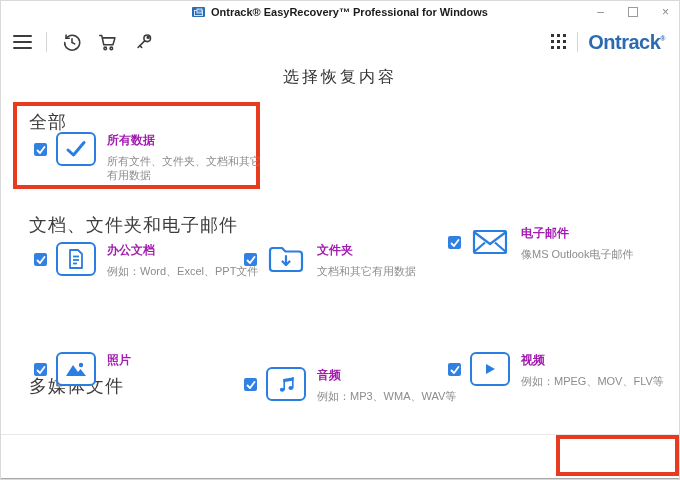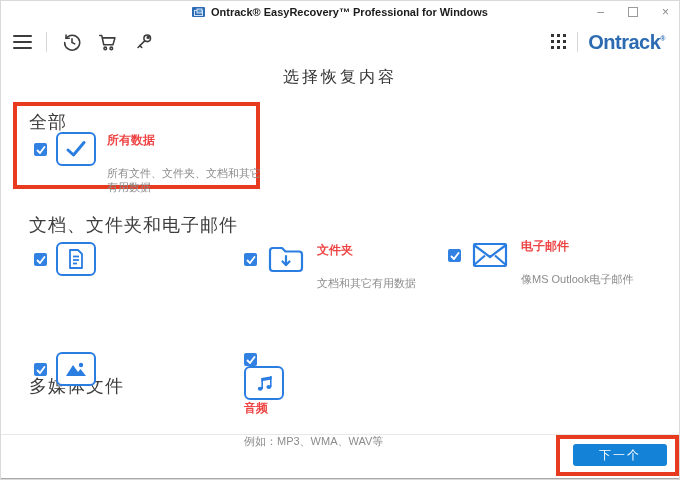--- a/index.html
+++ b/index.html
@@ -32,22 +32,22 @@
   
   .section-title{position:absolute;font-family:"Liberation Serif","DejaVu Serif",serif;font-size:18px;color:#3d3d3d;letter-spacing:1px;}
   .annotation{position:absolute;border:4px solid #e73a1f;box-sizing:border-box;pointer-events:none;}
 
   
   .item{position:absolute;display:flex;align-items:flex-start;}
   .cbx{width:13px;height:13px;background:#3181e2;border-radius:2px;margin-top:11px;margin-right:9px;display:flex;align-items:center;justify-content:center;cursor:pointer;flex:0 0 auto;}
   .iconbox{width:40px;height:34px;border:2px solid #2a7de1;border-radius:6px;background:#fff;display:flex;align-items:center;justify-content:center;margin-right:11px;box-sizing:border-box;cursor:pointer;flex:0 0 auto;}
   .iconplain{width:40px;height:34px;display:flex;align-items:center;justify-content:center;margin-right:11px;cursor:pointer;flex:0 0 auto;}
   .itext{padding-top:1px;}
-  .ititle{font-size:12px;font-weight:700;color:#ef4444;line-height:15px;}
-  .isub{font-size:11px;color:#8c8c8c;line-height:14px;margin-top:18px;}
+  .ititle{font-size:12px;font-weight:700;color:#a21caf;line-height:15px;}
+  .isub{font-size:11px;color:#8c8c8c;line-height:14px;margin-top:6px;}
   .nowrap .isub{white-space:nowrap;}
   .w160{width:162px;}
 
   
   .footer-line{position:absolute;left:0;top:433px;width:100%;height:1px;background:#e8e8e8;}
   .next-btn{position:absolute;left:572px;top:443px;width:94px;height:22px;background:#1482d6;border:none;border-radius:3px;color:#fff;font-size:12px;letter-spacing:2px;cursor:pointer;font-family:inherit;}
   .bottom-strip{position:absolute;left:0;top:477px;width:100%;height:3px;background:#a8a8a8;}
 </style>
 </head>
 <body>
@@ -151,20 +151,24 @@
         </svg>
     </div>
     <div class="iconbox">
       <svg width="20" height="22" viewBox="0 0 20 22" fill="none" stroke="#2a7de1" stroke-width="1.8" stroke-linejoin="round">
         <path d="M4 2 h8 l4 4 v14 H4 z"></path>
         <line x1="7" y1="8.5" x2="13" y2="8.5"></line>
           <line x1="7" y1="12" x2="13" y2="12"></line>
           <line x1="7" y1="15.5" x2="11" y2="15.5"></line>
       </svg>
     </div>
+    <div class="itext">
+      <div class="ititle">办公文档</div>
+      <div class="isub">例如：Word、Excel、PPT文件</div>
+    </div>
   </div>
 
   <div class="item nowrap" style="left:243px;top:241px;">
     <div class="cbx">
       <svg width="10" height="10" viewBox="0 0 10 10">
           <polyline points="1.5,5.5 4,8 8.5,2" fill="none" stroke="#fff" stroke-width="1.8" stroke-linecap="round" stroke-linejoin="round"></polyline>
         </svg>
     </div>
     <div class="iconplain">
       <svg width="38" height="32" viewBox="0 0 38 32" fill="none" stroke="#2a7de1" stroke-width="2.2" stroke-linecap="round" stroke-linejoin="round">
@@ -172,21 +176,21 @@
         <line x1="19" y1="13" x2="19" y2="22"></line>
         <polyline points="15.5,18.5 19,22 22.5,18.5"></polyline>
       </svg>
     </div>
     <div class="itext">
       <div class="ititle">文件夹</div>
       <div class="isub">文档和其它有用数据</div>
     </div>
   </div>
 
-  <div class="item nowrap" style="left:447px;top:237px;">
+  <div class="item nowrap" style="left:447px;top:224px;">
     <div class="cbx">
       <svg width="10" height="10" viewBox="0 0 10 10">
           <polyline points="1.5,5.5 4,8 8.5,2" fill="none" stroke="#fff" stroke-width="1.8" stroke-linecap="round" stroke-linejoin="round"></polyline>
         </svg>
     </div>
     <div class="iconplain">
       <svg width="38" height="30" viewBox="0 0 38 30" fill="none" stroke="#2a7de1" stroke-width="2.2" stroke-linejoin="round">
         <rect x="3" y="4" width="32" height="22" rx="1"></rect>
         <polyline points="3,5 19,17 35,5"></polyline>
         <line x1="3" y1="25" x2="14" y2="15.5"></line>
@@ -207,43 +211,59 @@
           <polyline points="1.5,5.5 4,8 8.5,2" fill="none" stroke="#fff" stroke-width="1.8" stroke-linecap="round" stroke-linejoin="round"></polyline>
         </svg>
     </div>
     <div class="iconbox">
       <svg width="24" height="18" viewBox="0 0 24 18">
         <circle cx="17" cy="5" r="2.2" fill="#2a7de1"></circle>
         <polygon points="2,16 9,5 14,12 16.5,9 22,16" fill="#2a7de1"></polygon>
       </svg>
     </div>
     <div class="itext">
-    </div>
-  </div>
-
-  <div class="item nowrap" style="left:243px;top:341px;flex-direction:column;">
+      <div class="ititle">照片</div>
+    </div>
+  </div>
+
+  <div class="item nowrap" style="left:243px;top:366px;">
     <div class="cbx">
       <svg width="10" height="10" viewBox="0 0 10 10">
           <polyline points="1.5,5.5 4,8 8.5,2" fill="none" stroke="#fff" stroke-width="1.8" stroke-linecap="round" stroke-linejoin="round"></polyline>
         </svg>
     </div>
     <div class="iconbox">
       <svg width="20" height="20" viewBox="0 0 20 20" fill="#2a7de1">
         <ellipse cx="6.2" cy="15.8" rx="2.4" ry="2"></ellipse>
         <ellipse cx="14.8" cy="14" rx="2.4" ry="2"></ellipse>
         <rect x="7.4" y="5" width="1.6" height="11"></rect>
         <rect x="16" y="3.2" width="1.6" height="11"></rect>
         <polygon points="7.4,5 17.6,3.2 17.6,6.4 7.4,8.2"></polygon>
       </svg>
     </div>
     <div class="itext">
       <div class="ititle">音频</div>
       <div class="isub">例如：MP3、WMA、WAV等</div>
     </div>
   </div>
 
+  <div class="item nowrap" style="left:447px;top:351px;">
+    <div class="cbx">
+      <svg width="10" height="10" viewBox="0 0 10 10">
+          <polyline points="1.5,5.5 4,8 8.5,2" fill="none" stroke="#fff" stroke-width="1.8" stroke-linecap="round" stroke-linejoin="round"></polyline>
+        </svg>
+    </div>
+    <div class="iconbox">
+      <svg width="16" height="16" viewBox="0 0 16 16">
+        <polygon points="4,3 13,8 4,13" fill="#2a7de1"></polygon>
+      </svg>
+    </div>
+    <div class="itext">
+      <div class="ititle">视频</div>
+      <div class="isub">例如：MPEG、MOV、FLV等</div>
+    </div>
+  </div>
 
   <div class="footer-line"></div>
   <div class="annotation" style="left:555px;top:434px;width:123px;height:41px;"></div>
-  <button class="next-btn">下一个</button>
   <div class="bottom-strip"></div>
 
 </div>
 
 </body></html>

